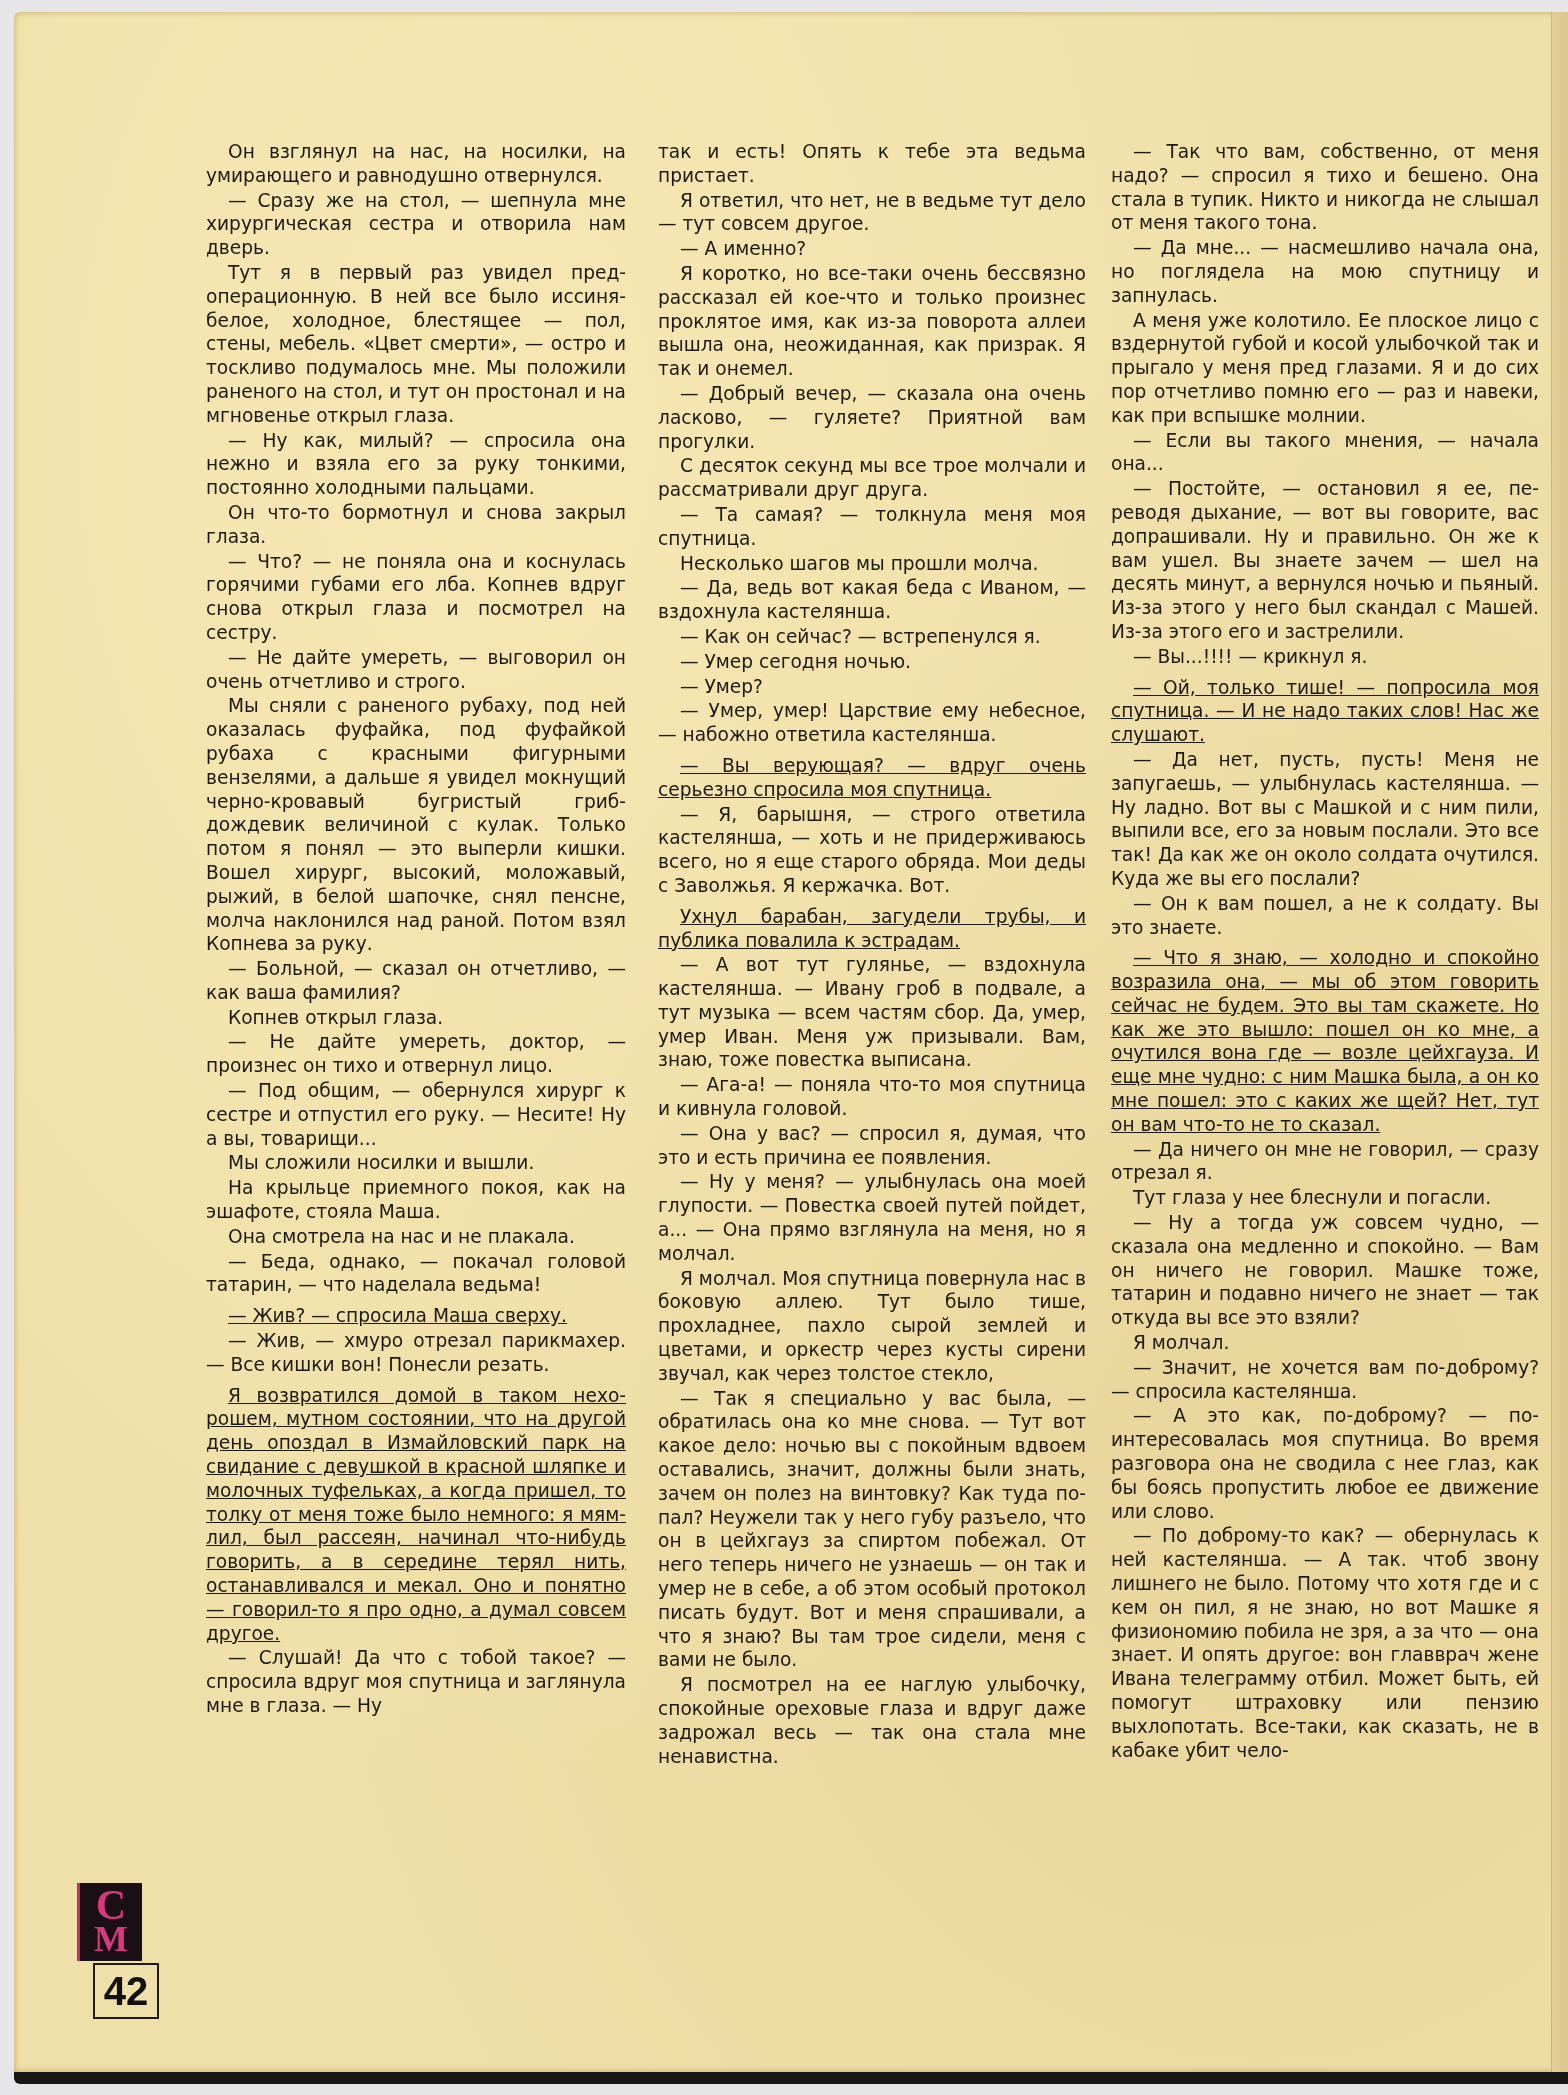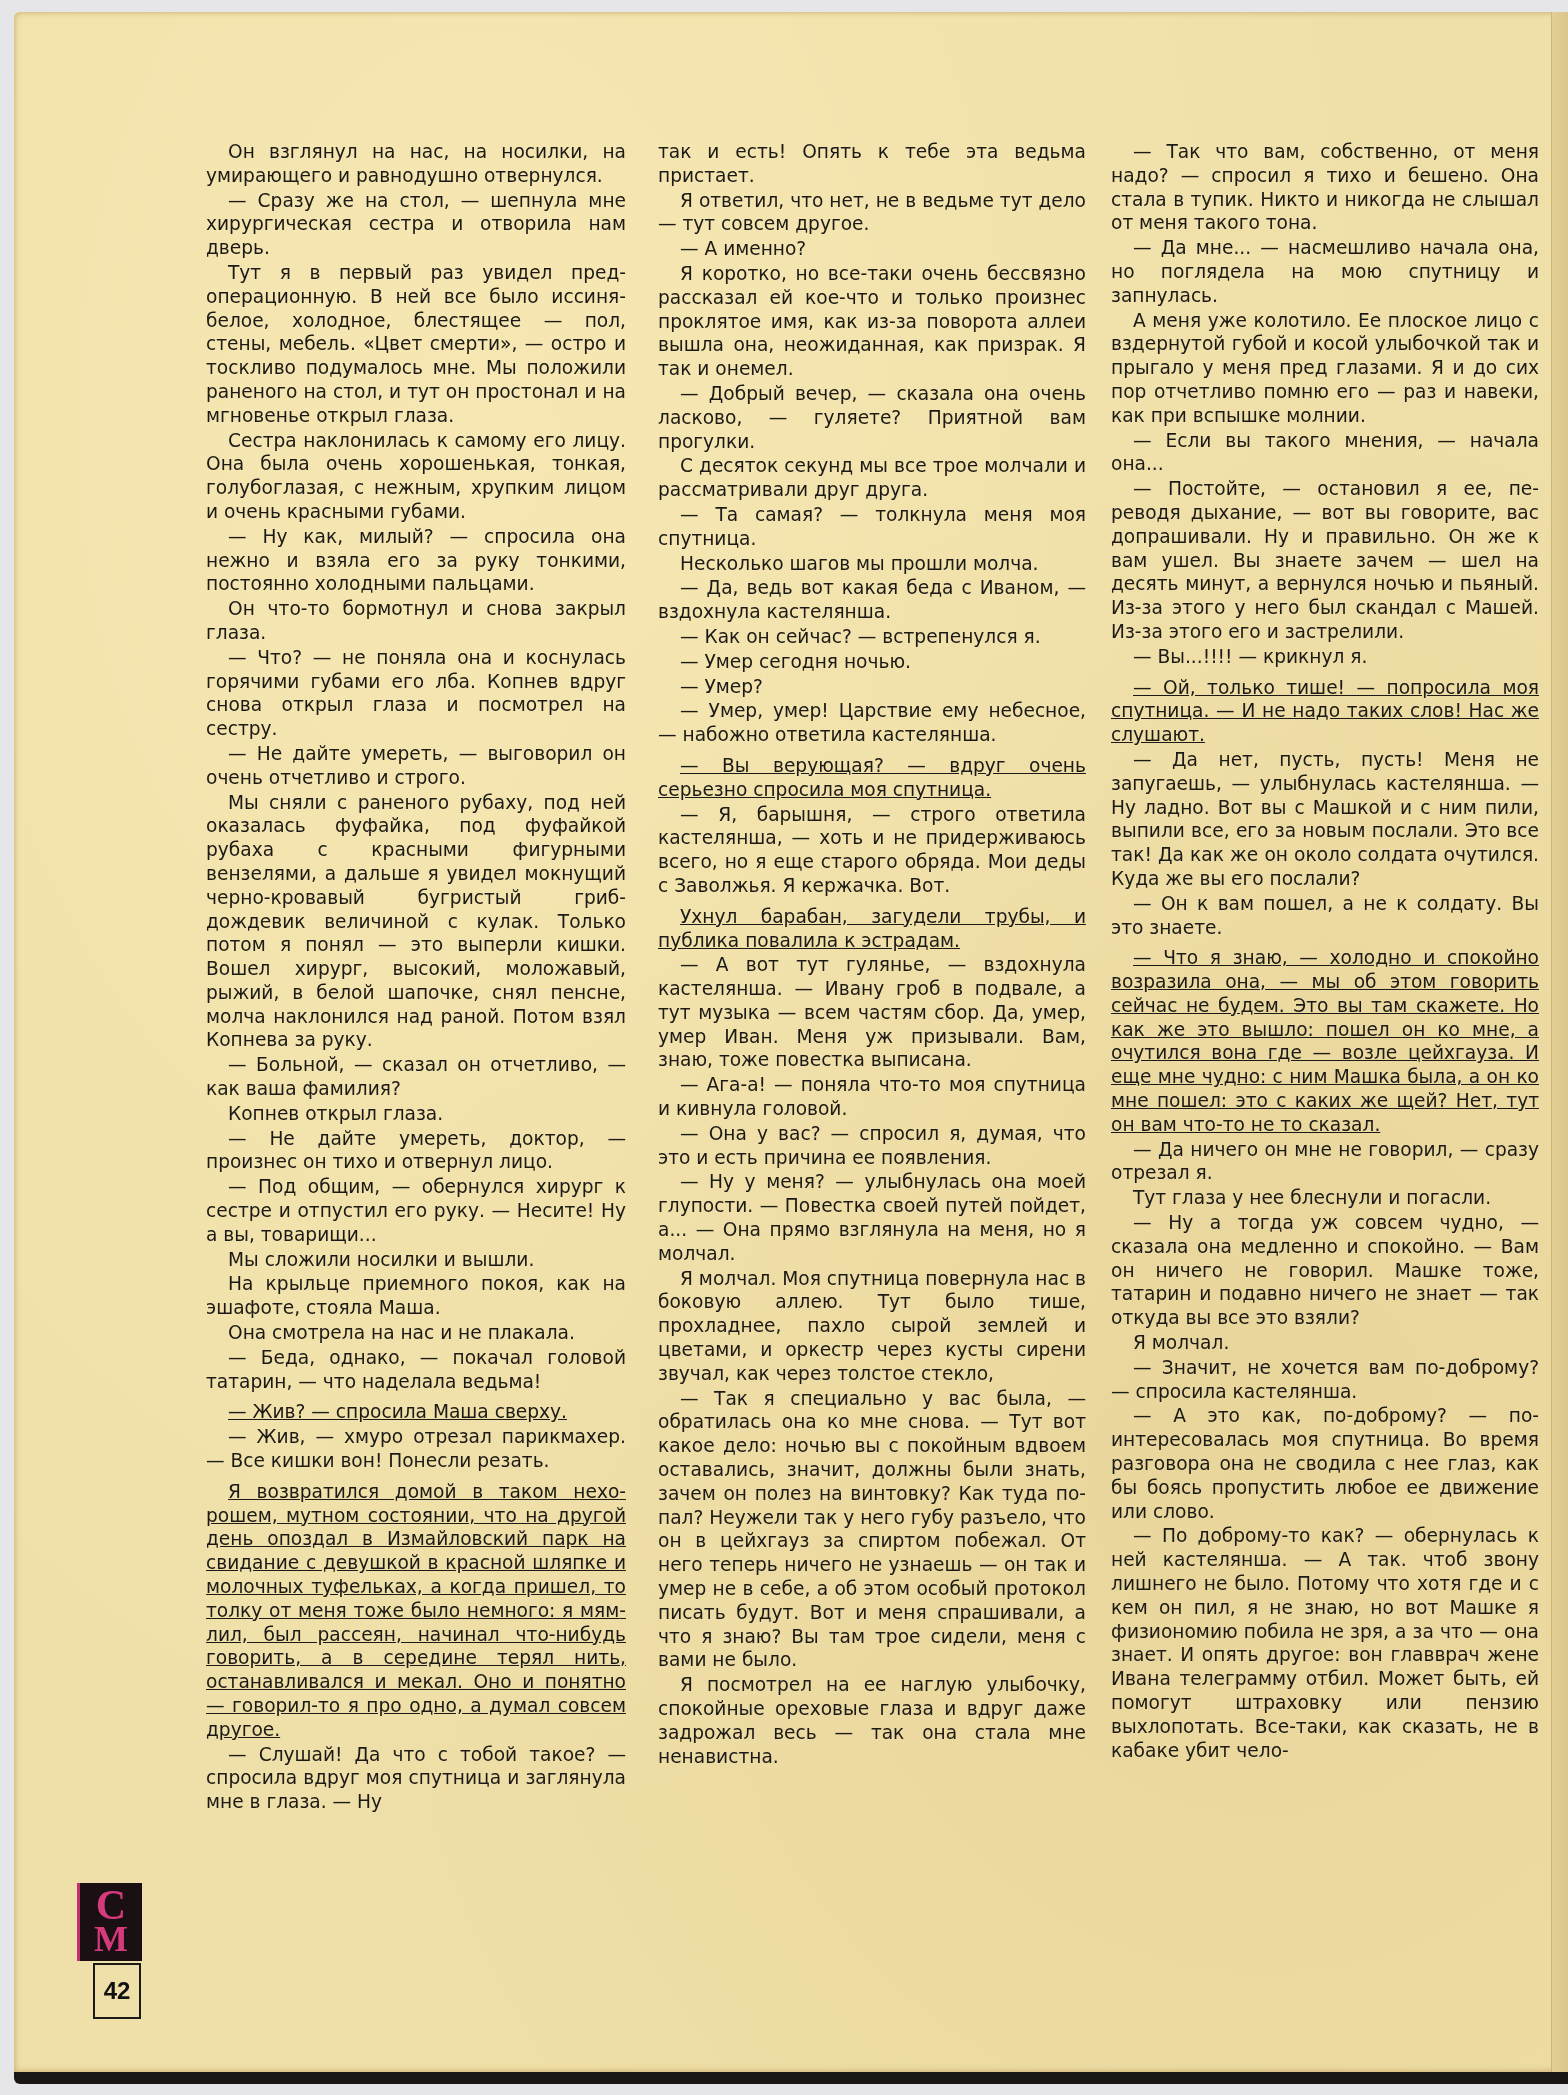--- a/index.html
+++ b/index.html
@@ -38,37 +38,36 @@
   .para.noindent { text-indent: 0; }
   .logo {
     position: absolute; left: 77px; top: 1883px; width: 62px; height: 78px;
     background: #1a1014; border-left: 3px solid #c2306e;
     color: #d73a7c; font-family: "Liberation Serif", serif; font-weight: bold;
     text-align: center;
   }
   .logo .c { position: absolute; left: 0; right: 0; top: 2px; font-size: 42px; line-height: 40px; }
   .logo .m { position: absolute; left: 0; right: 0; top: 38px; font-size: 36px; line-height: 36px; }
   .page-num {
-    position: absolute; left: 93px; top: 1963px; width: 48px; height: 56px;
+    position: absolute; left: 93px; top: 1963px; width: 66px; height: 56px;
     border: 2px solid #1c1a16; box-sizing: border-box;
-    font-family: "Liberation Sans", sans-serif; font-weight: bold; font-size: 24px;
+    font-family: "Liberation Sans", sans-serif; font-weight: bold; font-size: 40px;
     color: #111; text-align: center; line-height: 52px;
   }
 </style>
 </head>
 <body>
 
 <div class="page">
   <div class="page-fold"></div>
 
   <div class="column col1">
       <p class="para">Он взглянул на нас, на носилки, на умирающего и равнодушно от­вернулся.</p>
       <p class="para">— Сразу же на стол, — шепнула мне хирургическая сестра и отвори­ла нам дверь.</p>
       <p class="para">Тут я в первый раз увидел пред­операционную. В ней все было исси­ня-белое, холодное, блестящее — пол, стены, мебель. «Цвет смер­ти», — остро и тоскливо подумалось мне. Мы положили раненого на стол, и тут он простонал и на мгно­венье открыл глаза.</p>
-      <p class="para">Сестра наклонилась к самому его лицу. Она была очень хорошенькая, тонкая, голубоглазая, с нежным, хрупким лицом и очень красными губами.</p>
       <p class="para">— Ну как, милый? — спросила она нежно и взяла его за руку тон­кими, постоянно холодными паль­цами.</p>
       <p class="para">Он что-то бормотнул и снова за­крыл глаза.</p>
       <p class="para">— Что? — не поняла она и косну­лась горячими губами его лба. Коп­нев вдруг снова открыл глаза и по­смотрел на сестру.</p>
       <p class="para">— Не дайте умереть, — выгово­рил он очень отчетливо и строго.</p>
       <p class="para">Мы сняли с раненого рубаху, под ней оказалась фуфайка, под фуфай­кой рубаха с красными фигурными вензелями, а дальше я увидел мок­нущий черно-кровавый бугристый гриб-дождевик величиной с кулак. Только потом я понял — это выпер­ли кишки. Вошел хирург, высокий, моложавый, рыжий, в белой шапоч­ке, снял пенсне, молча наклонился над раной. Потом взял Копнева за руку.</p>
       <p class="para">— Больной, — сказал он отчетли­во, — как ваша фамилия?</p>
       <p class="para">Копнев открыл глаза.</p>
       <p class="para">— Не дайте умереть, доктор, — произнес он тихо и отвернул лицо.</p>
       <p class="para">— Под общим, — обернулся хирург к сестре и отпустил его руку. — Несите! Ну а вы, това­рищи...</p>
       <p class="para">Мы сложили носилки и вышли.</p>

